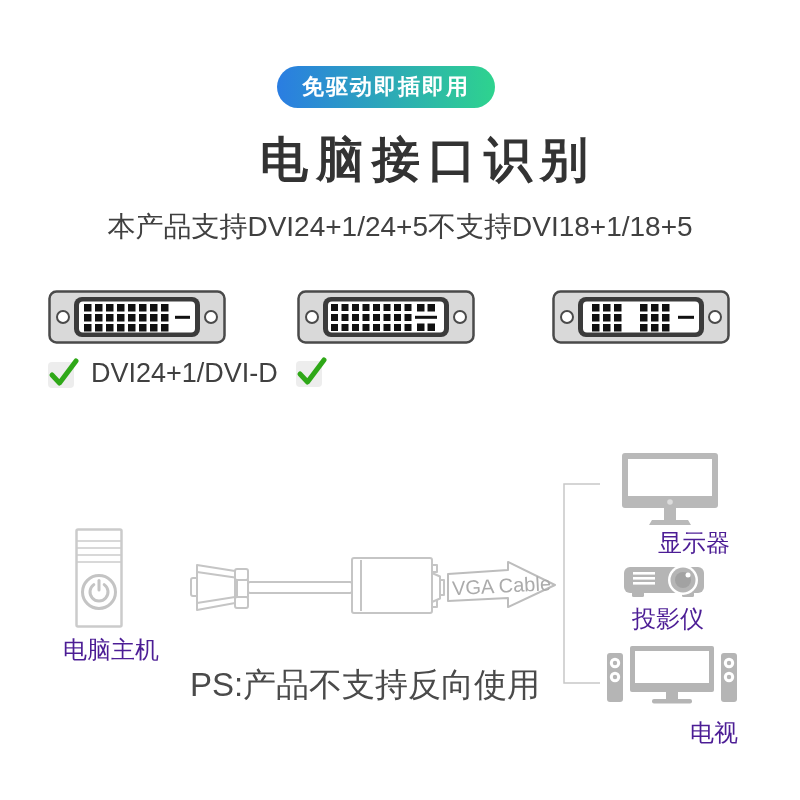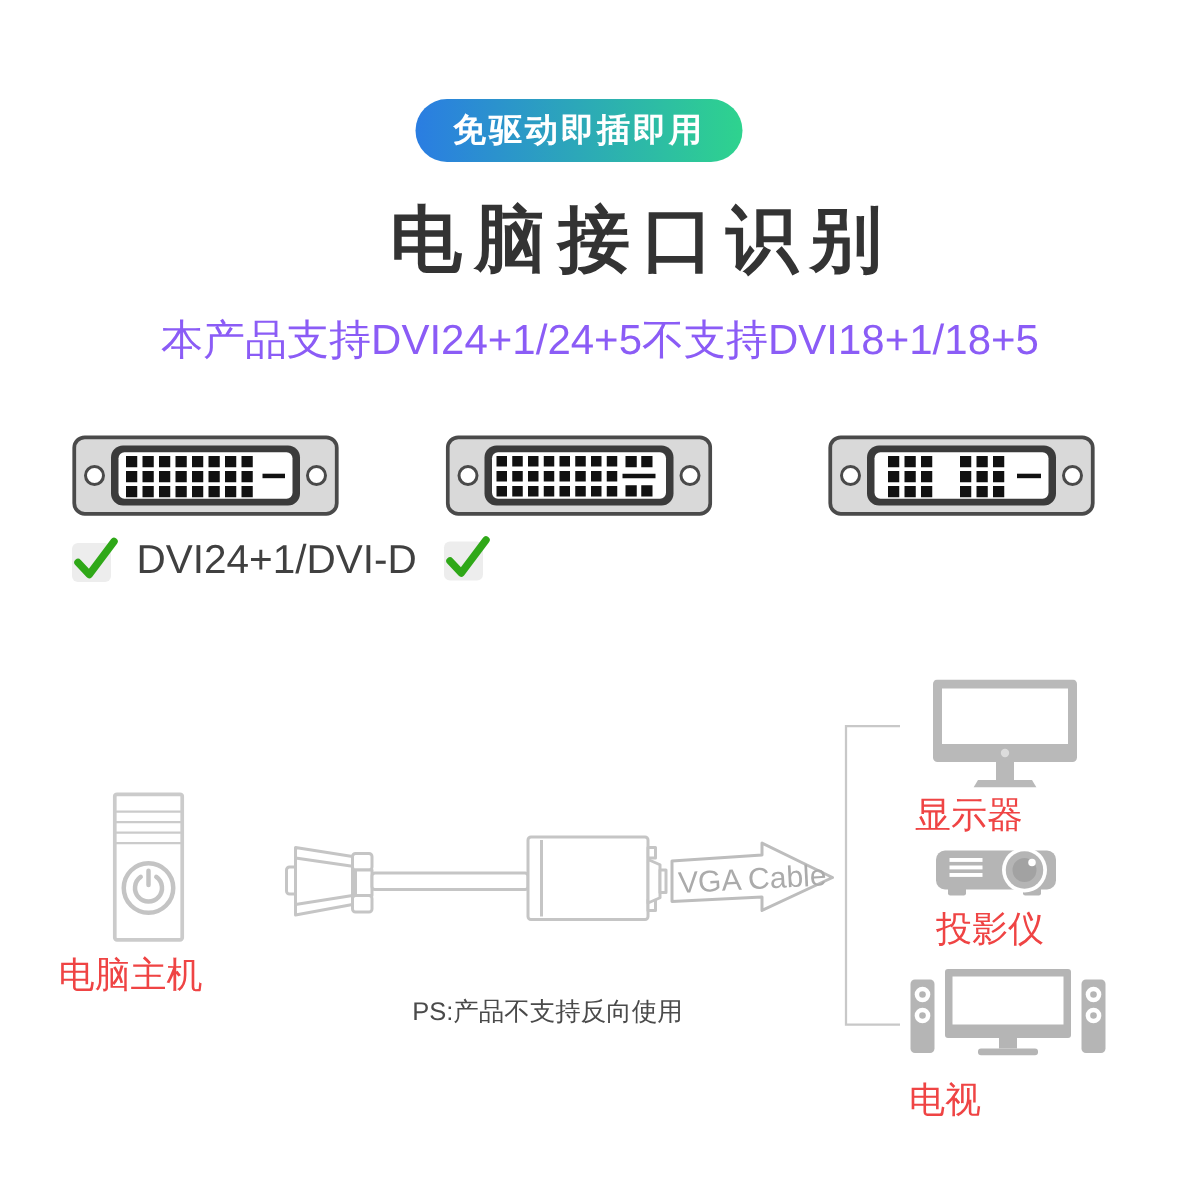--- a/index.html
+++ b/index.html
@@ -4,31 +4,31 @@
 <style>
   html,body{margin:0;padding:0;background:#fff;}
   .page{position:relative;width:800px;height:800px;background:#ffffff;overflow:hidden;
         font-family:"Liberation Sans",sans-serif;color:#333;}
   .badge{position:absolute;left:277px;top:66px;width:218px;height:42px;border-radius:21px;
          color:#fff;font-size:22px;font-weight:bold;letter-spacing:2px;
          display:flex;align-items:center;justify-content:center;}
   .title{position:absolute;left:0;top:128px;width:800px;text-align:center;
          font-size:48px;font-weight:bold;color:#333;letter-spacing:8px;margin-left:28px;}
   .subtitle{position:absolute;left:0;top:208px;width:800px;text-align:center;
-            font-size:28px;color:#8b5cf6;}
+            font-size:28px;color:#404040;}
   .connector{position:absolute;width:178px;height:54px;}
   .c1{left:48px;top:290px;} .c2{left:297px;top:290px;} .c3{left:552px;top:290px;}
   .status-item{position:absolute;display:flex;align-items:center;gap:11px;
                font-size:27px;color:#404040;}
   .s1{left:48px;top:358px;} .s2{left:296px;top:358px;} .s3{left:558px;top:358px;}
   .status-icon{display:inline-flex;width:32px;height:30px;}
   .abs{position:absolute;}
-  .node-label{position:absolute;text-align:left;font-size:24px;color:#ef4444;}
+  .node-label{position:absolute;text-align:right;font-size:24px;color:#4c1d95;}
   .note{position:absolute;left:165px;top:663px;width:400px;text-align:center;
-        font-size:17px;color:#4a4a4a;}
+        font-size:33px;color:#4a4a4a;}
 </style>
 </head>
 <body>
 
 <div class="page">
 
   <div class="badge" style="background: linear-gradient(90deg, rgb(42, 125, 226), rgb(46, 211, 142));">免驱动即插即用</div>
 
   <div class="title">电脑接口识别</div>
   <div class="subtitle">本产品支持DVI24+1/24+5不支持DVI18+1/18+5</div>

